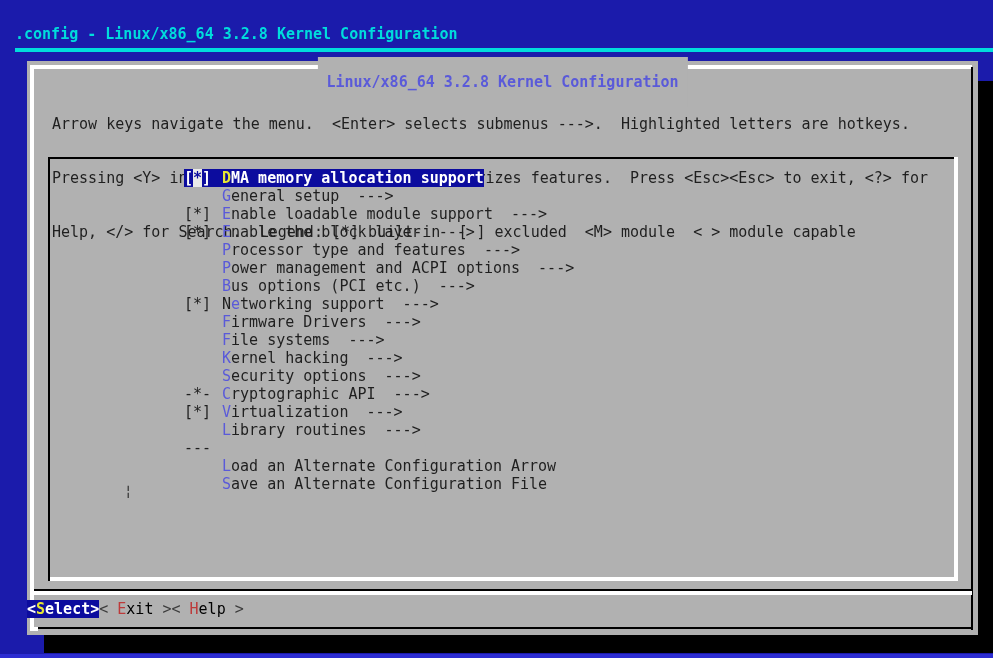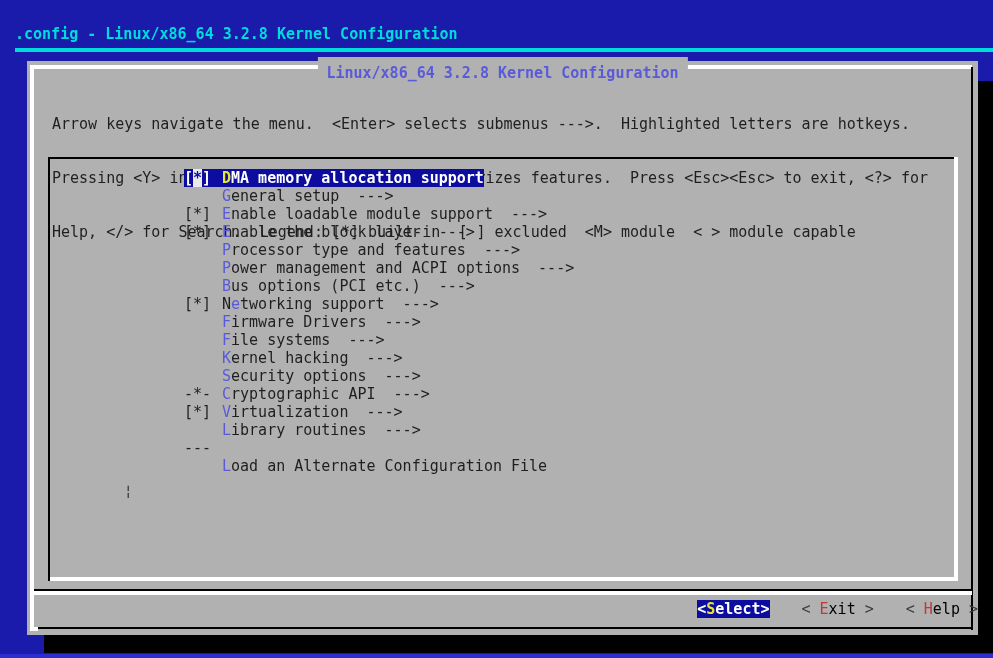--- a/index.html
+++ b/index.html
@@ -17,21 +17,21 @@
   .shadow{left:44px;top:81px;width:949px;height:572px;background:#000;}
   .bottom-line{left:0;right:0;bottom:0;height:4px;background:#2d2dd2;}
   
   .dialog{left:27px;top:61px;width:951px;height:574px;background:#b1b1b1;}
   .b-top{left:3px;right:6px;top:4px;height:4px;background:#fff;}
   .b-left{left:3px;top:4px;width:4px;bottom:4px;background:#fff;}
   .b-right{right:5px;top:6px;width:2px;bottom:5px;background:#000;}
   .b-bottom{left:9px;right:5px;bottom:6px;height:2px;background:#000;}
   .b-corner{left:3px;bottom:4px;width:8px;height:4px;background:#fff;}
   .dlg-title{top:-4px;left:50%;transform:translateX(-50%);
-    background:#b1b1b1;padding:7px 9px;line-height:18px;
+    background:#b1b1b1;padding:16px 9px;line-height:18px;
     color:#5a5ad9;font-weight:bold;white-space:pre;}
   .instructions{left:25px;top:18px;line-height:18px;white-space:pre;color:#1f1f1f;}
   
   .inner-box{left:21px;top:96px;width:910px;height:424px;}
   .ib-top{left:0;top:0;right:4px;height:2px;background:#000;}
   .ib-left{left:0;top:0;width:2px;bottom:0;background:#000;}
   .ib-right{right:0;top:0;width:4px;bottom:0;background:#fff;}
   .ib-bottom{left:2px;right:0;bottom:0;height:4px;background:#fff;}
   
   .menu-list{left:157px;top:108px;}
@@ -39,21 +39,21 @@
   .menu-row .marker{display:inline-block;width:38px;}
   .menu-row.selected{background:#0c0c9e;color:#fff;font-weight:bold;}
   .hk{color:#5a5ad9;}
   .hk-sel{color:#e6e632;}
   .cursor-cell{background:#eaeaea;color:#0c0c9e;}
   .stray{left:97px;top:423px;color:#2e2e2e;font-size:14px;line-height:14px;}
   
   .btn-sep-dark{left:7px;right:7px;top:528px;height:2px;background:#000;}
   .btn-sep-light{left:6px;right:6px;top:530px;height:4px;background:#fff;}
   .button-row{left:0;right:0;top:539px;height:18px;display:flex;
-    justify-content:flex-end;gap:32px;}
+    justify-content:flex-start;}
   .btn{line-height:18px;white-space:pre;}
   .btn.selected{background:#0c0c9e;color:#fff;font-weight:bold;}
   .btn .bracket{color:#3d3d3d;}
   .btn .hk-red{color:#bd3a3a;}
   .btn .lbl{color:#000000;}
   .btn.selected .bracket,.btn.selected .lbl{color:#fff;}
   .btn.selected .hk-red{color:#e6e632;}
 </style>
 </head>
 <body>
@@ -97,21 +97,22 @@
       <div class="menu-row"><span class="marker"></span><span><span></span><span class="hk">B</span><span>us options (PCI etc.)  ---&gt;</span></span></div>
       <div class="menu-row"><span class="marker">[*]</span><span><span>N</span><span class="hk">e</span><span>tworking support  ---&gt;</span></span></div>
       <div class="menu-row"><span class="marker"></span><span><span></span><span class="hk">F</span><span>irmware Drivers  ---&gt;</span></span></div>
       <div class="menu-row"><span class="marker"></span><span><span></span><span class="hk">F</span><span>ile systems  ---&gt;</span></span></div>
       <div class="menu-row"><span class="marker"></span><span><span></span><span class="hk">K</span><span>ernel hacking  ---&gt;</span></span></div>
       <div class="menu-row"><span class="marker"></span><span><span></span><span class="hk">S</span><span>ecurity options  ---&gt;</span></span></div>
       <div class="menu-row"><span class="marker">-*-</span><span><span></span><span class="hk">C</span><span>ryptographic API  ---&gt;</span></span></div>
       <div class="menu-row"><span class="marker">[*]</span><span><span></span><span class="hk">V</span><span>irtualization  ---&gt;</span></span></div>
       <div class="menu-row"><span class="marker"></span><span><span></span><span class="hk">L</span><span>ibrary routines  ---&gt;</span></span></div>
       <div class="menu-row"><span class="marker">---</span><span></span></div>
-      <div class="menu-row"><span class="marker"></span><span><span></span><span class="hk">L</span><span>oad an Alternate Configuration File</span></span></div>
+      <div class="menu-row"><span class="marker"></span><span><span></span><span class="hk">L</span><span>oad an Alternate Configuration Arrow</span></span></div>
+      <div class="menu-row"><span class="marker"></span><span><span></span><span class="hk">S</span><span>ave an Alternate Configuration File</span></span></div>
     </div>
 
   <div class="abs btn-sep-dark"></div>
   <div class="abs btn-sep-light"></div>
   <div class="abs button-row" id="button-row">
       <span class="btn selected"><span class="bracket">&lt;</span><span class="hk-red">S</span><span class="lbl">elect</span><span class="bracket">&gt;</span></span>
       <span class="btn"><span class="bracket">&lt; </span><span class="hk-red">E</span><span class="lbl">xit</span><span class="bracket"> &gt;</span></span>
       <span class="btn"><span class="bracket">&lt; </span><span class="hk-red">H</span><span class="lbl">elp</span><span class="bracket"> &gt;</span></span>
     </div>
 </div>

